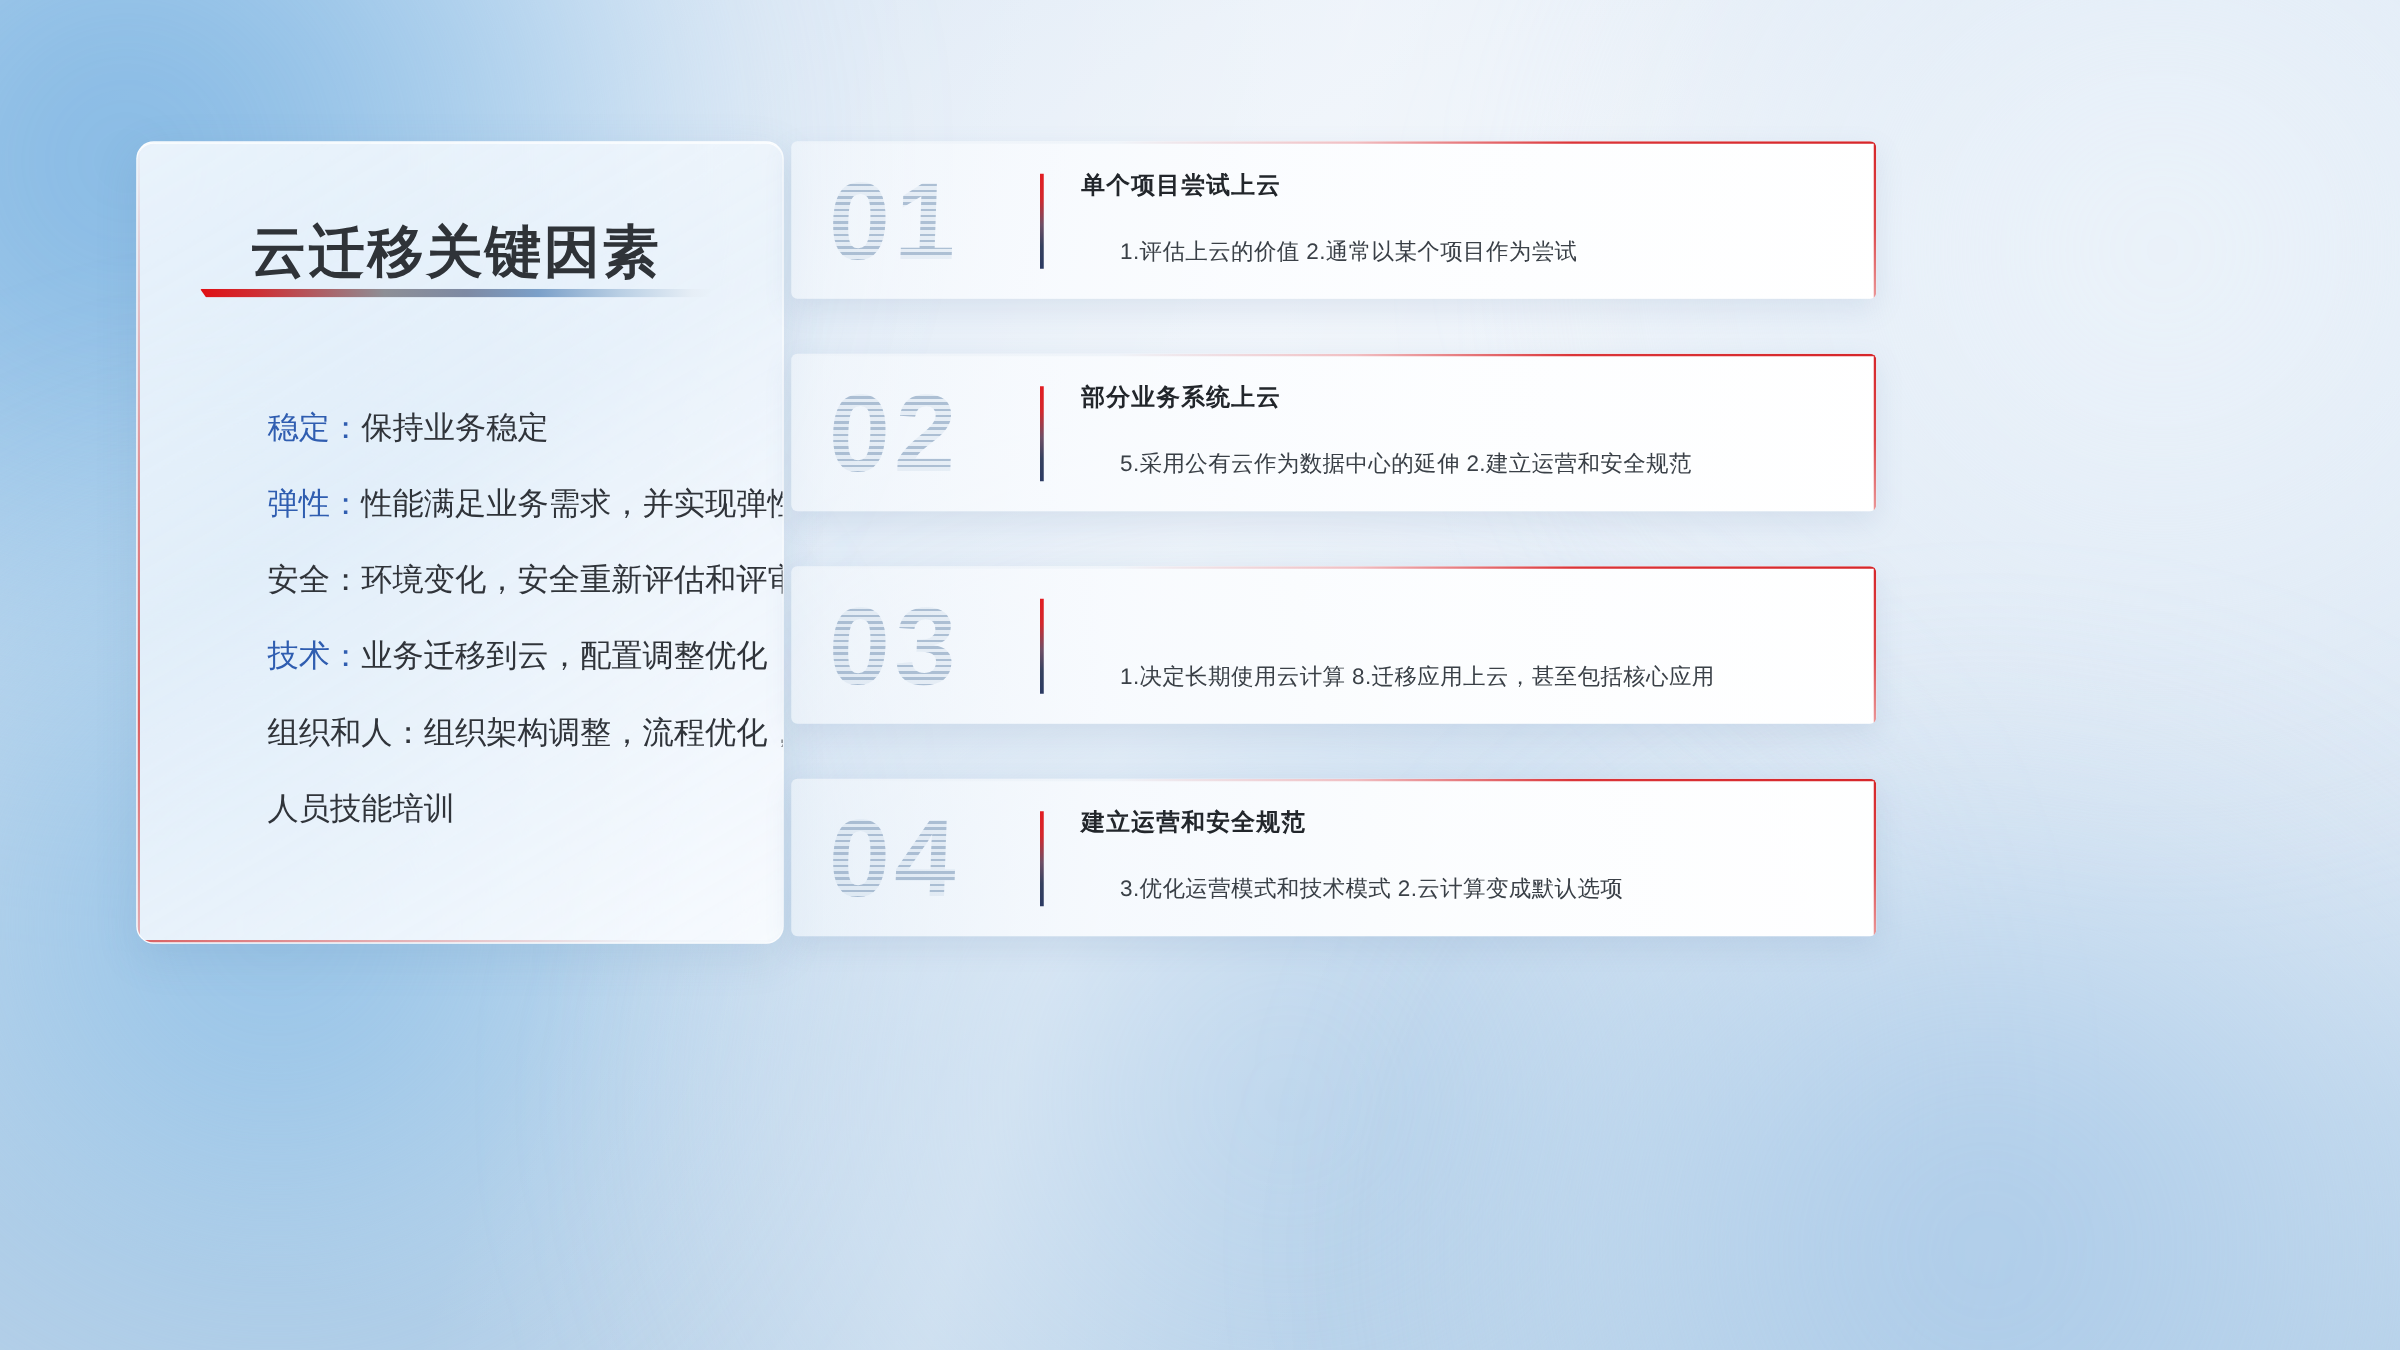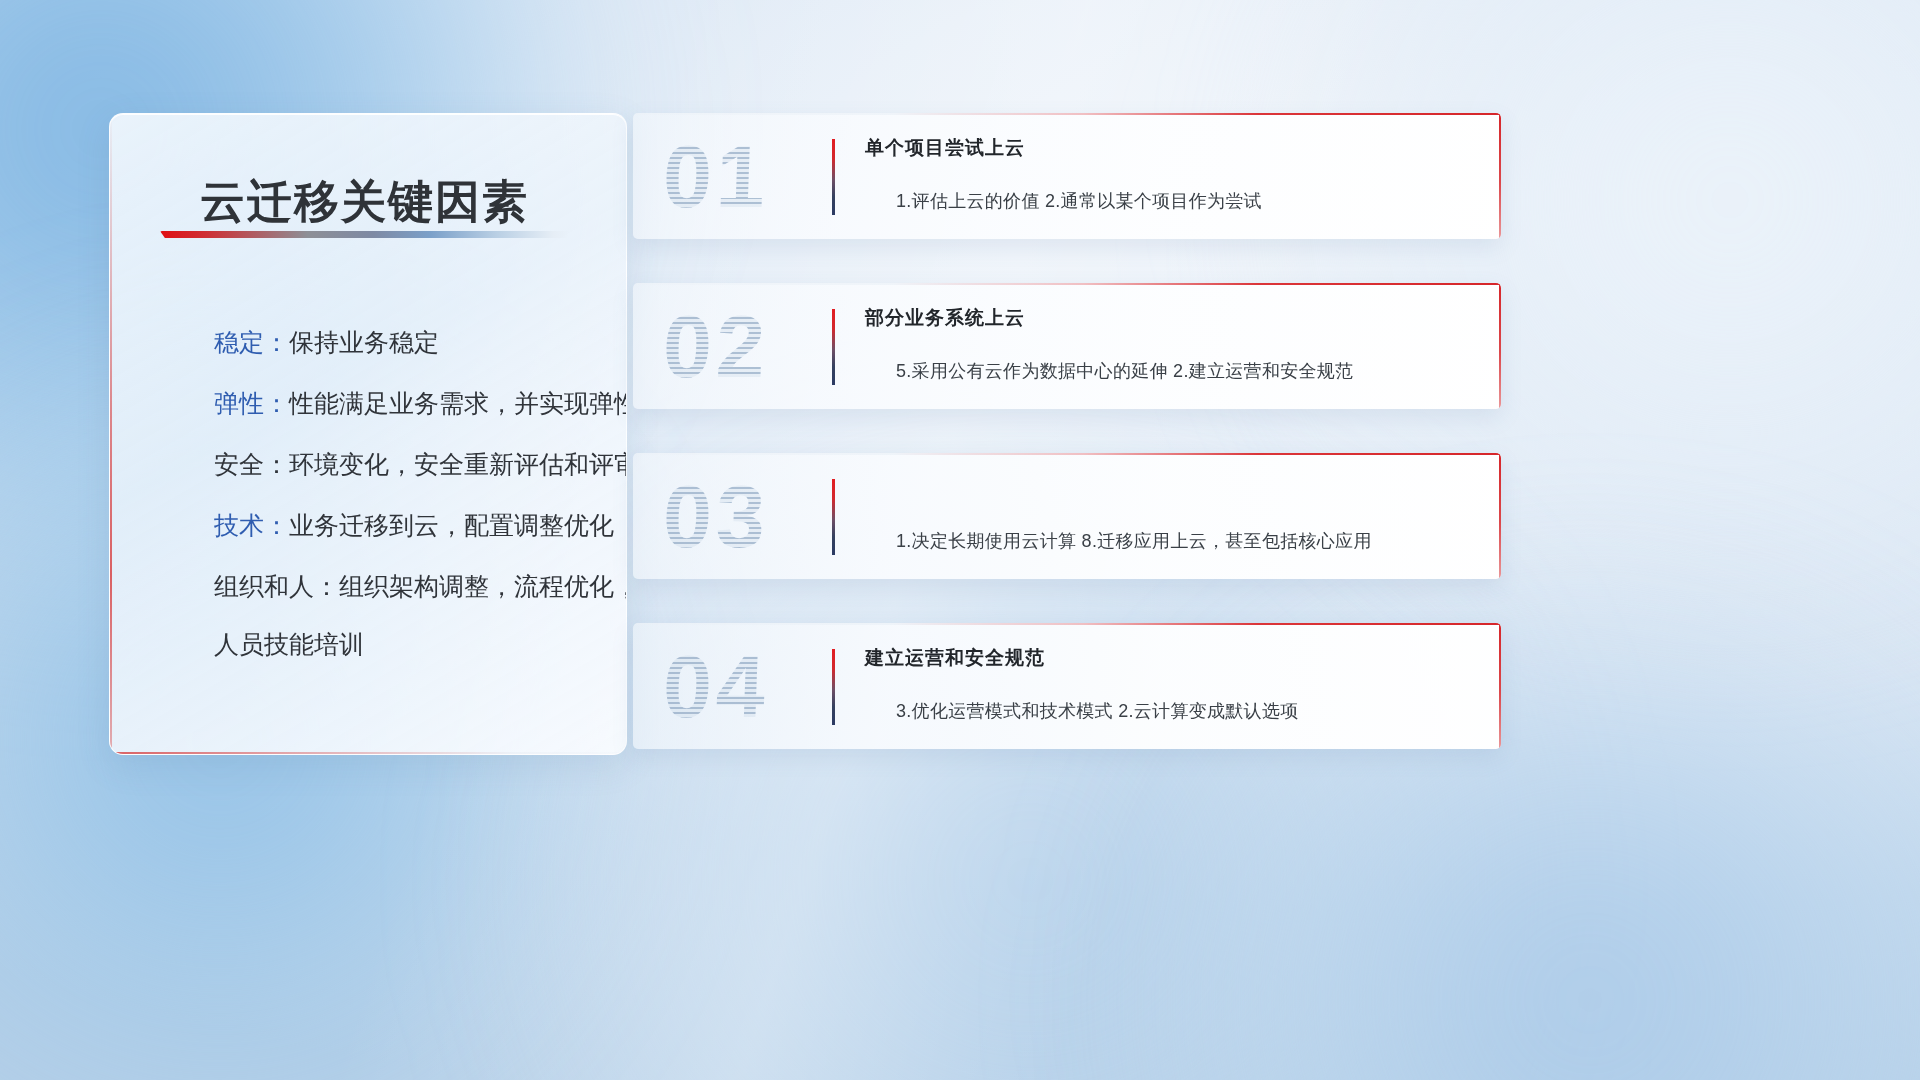--- a/index.html
+++ b/index.html
@@ -68,21 +68,21 @@
   }
 
   #bullets { position:absolute; left:32px; top:198px; right:20px; }
   .bullet {
     font-size:25px; line-height:60px; color:#30343a;
     white-space:nowrap; padding-left:72px;
   }
   .bullet .lead { color:#2f5db0;font-family:Liberation Serif, serif; }
   .bullet .lead.plain { color:#30343a; }
   .bullet .rest { color:#30343a; }
-  .bullet.cont { padding-left:72px;font-family:Liberation Mono, monospace; }
+  .bullet.cont { padding-left:72px; }
 
   
   #panels { position:absolute; left:633px; top:113px; width:868px; }
   .panel {
     position:relative; height:126px; margin-bottom:44px;
     border-radius:5px;
     background: linear-gradient(100deg, rgba(248,251,254,.55) 0%, rgba(250,252,255,.88) 30%, rgba(253,254,255,.97) 60%, rgba(255,255,255,.99) 100%);
     box-shadow: 0 8px 22px rgba(90,125,170,.13);
     overflow:hidden;
   }

